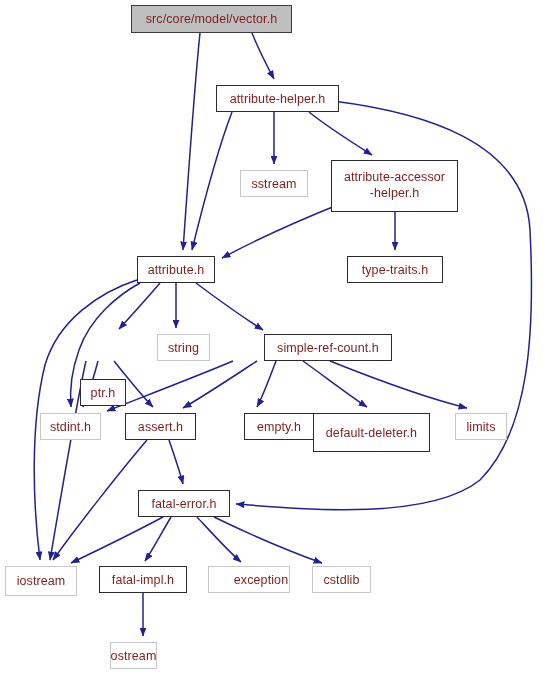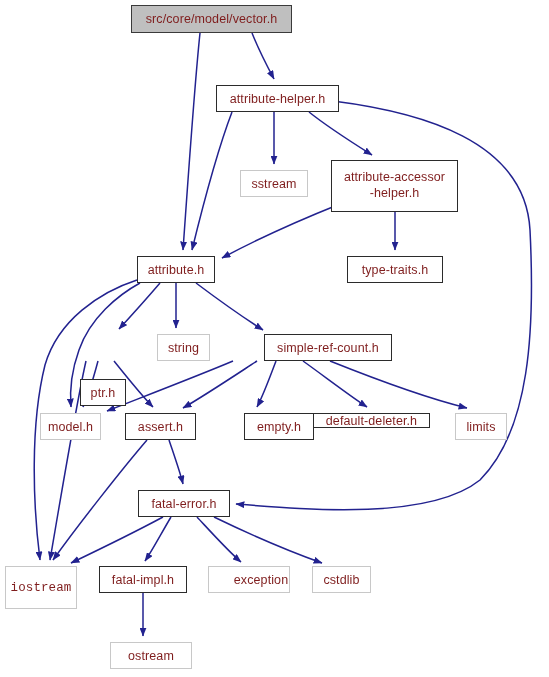--- a/index.html
+++ b/index.html
@@ -104,26 +104,26 @@
       <div class="node root" style="left: 131px; top: 5px; width: 161px; height: 28px;">src/core/model/vector.h</div>
       <div class="node local" style="left: 216px; top: 85px; width: 123px; height: 27px;">attribute-helper.h</div>
       <div class="node system" style="left: 240px; top: 170px; width: 68px; height: 27px;">sstream</div>
       <div class="node local two-line" style="left: 331px; top: 160px; width: 127px; height: 52px;">attribute-accessor
 -helper.h</div>
       <div class="node local" style="left: 137px; top: 256px; width: 78px; height: 27px;">attribute.h</div>
       <div class="node local" style="left: 347px; top: 256px; width: 96px; height: 27px;">type-traits.h</div>
       <div class="node local" style="left: 80px; top: 332px; width: 46px; height: 27px; margin-top: 47px;">ptr.h</div>
       <div class="node system" style="left: 148px; top: 334px; width: 53px; height: 27px; margin-left: 9px;">string</div>
       <div class="node local" style="left: 224px; top: 334px; width: 128px; height: 27px; margin-left: 40px;">simple-ref-count.h</div>
-      <div class="node system" style="left: 40px; top: 413px; width: 61px; height: 27px;">model.h</div>
+      <div class="node system" style="left: 40px; top: 413px; width: 61px; height: 27px;">stdint.h</div>
       <div class="node local" style="left: 125px; top: 413px; width: 71px; height: 27px;">assert.h</div>
       <div class="node local" style="left: 220px; top: 413px; width: 70px; height: 27px; margin-left: 24px;">empty.h</div>
-      <div class="node local" style="left: 313px; top: 413px; width: 117px; height: 15px;">default-deleter.h</div>
+      <div class="node local" style="left: 313px; top: 413px; width: 117px; height: 39px;">default-deleter.h</div>
       <div class="node system" style="left: 455px; top: 413px; width: 52px; height: 27px;">limits</div>
       <div class="node local" style="left: 138px; top: 490px; width: 92px; height: 27px;">fatal-error.h</div>
-      <div class="node system" style="left: 5px; top: 566px; width: 72px; height: 43px; font-family: Liberation Mono, monospace;">iostream</div>
+      <div class="node system" style="left: 5px; top: 566px; width: 72px; height: 30px;">iostream</div>
       <div class="node local" style="left: 99px; top: 566px; width: 88px; height: 27px;">fatal-impl.h</div>
       <div class="node system" style="left: 208px; top: 566px; width: 82px; height: 27px; padding-left: 24px;">exception</div>
       <div class="node system" style="left: 312px; top: 566px; width: 59px; height: 27px; text-align: center;">cstdlib</div>
-      <div class="node system" style="left: 110px; top: 642px; width: 82px; height: 27px;">ostream</div>
+      <div class="node system" style="left: 110px; top: 642px; width: 47px; height: 27px;">ostream</div>
     </div>
 
 </div>
 
 </body></html>

